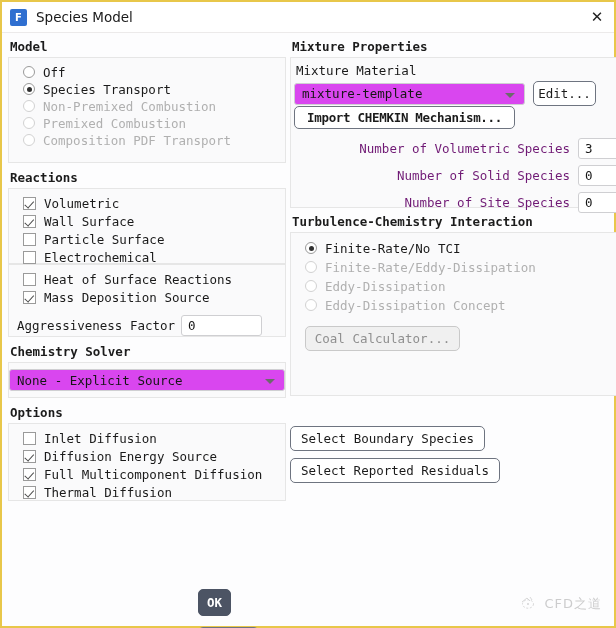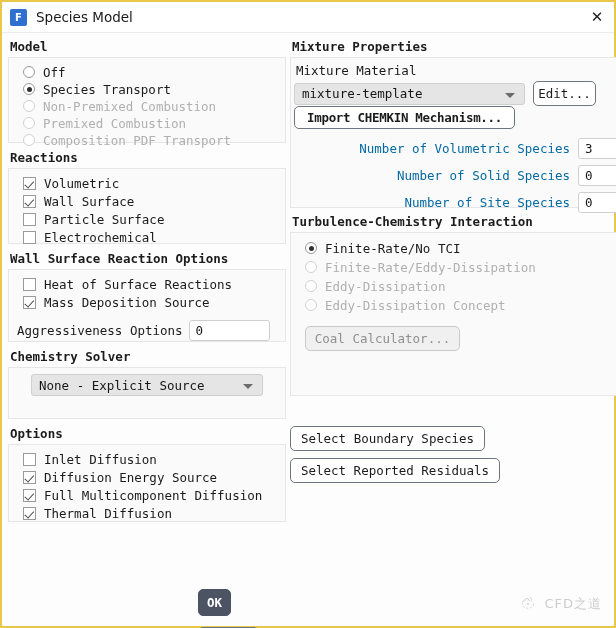--- a/index.html
+++ b/index.html
@@ -140,21 +140,21 @@
     border: solid #4a4a4a;
     border-width: 0 1.8px 1.8px 0;
     transform: rotate(42deg);
   }
   
   .combo {
     position: relative;
     height: 22px;
     border: 1px solid #cfcfd2;
     border-radius: 3px;
-    background: #e5e5e5;
+    background: #d946ef;
     box-sizing: border-box;
     display: flex;
     align-items: center;
     padding-left: 7px;
     font-size: 12.5px;
     color: #161616;
     cursor: pointer;
   }
   .combo .arrow {
     position: absolute;
@@ -203,21 +203,21 @@
     font-weight: bold;
   }
   
   .mm-label { font-size: 12.5px; color: #1a1a1a; padding: 1px 0 3px 2px; }
   .numrow {
     display: flex;
     align-items: center;
     justify-content: flex-end;
     margin-bottom: 6px;
   }
-  .numrow .lbl { font-size: 12.5px; color: #0369a1; margin-right: 8px; white-space: nowrap; }
+  .numrow .lbl { font-size: 12.5px; color: #701a75; margin-right: 8px; white-space: nowrap; }
   .numrow .txtfield { width: 56px; }
   
   .footer {
     position: absolute;
     left: 0; right: 0;
     bottom: 0;
     height: 46px;
   }
   .btnrow {
     position: absolute;
@@ -249,21 +249,21 @@
     <div class="app-icon">F</div>
     <div class="title-text">Species Model</div>
     <div class="close-btn">✕</div>
   </div>
 
   <div class="content">
 
     <div class="col-left">
 
       <div class="grp-title">Model</div>
-      <div class="grp-box" style="height:86px">
+      <div class="grp-box" style="height:106px">
         <div class="opt">
           <span class="radio"></span>
           <span class="opt-label">Off</span>
         </div>
         <div class="opt">
           <span class="radio on"></span>
           <span class="opt-label">Species Transport</span>
         </div>
         <div class="opt dim">
           <span class="radio dim"></span>
@@ -292,38 +292,37 @@
         <div class="opt" style="height:17px">
           <span class="chk"></span>
           <span class="opt-label">Particle Surface</span>
         </div>
         <div class="opt" style="height:17px">
           <span class="chk"></span>
           <span class="opt-label">Electrochemical</span>
         </div>
       </div>
 
-      <div class="grp-title" style="margin-top:5px">Wall Surface Reaction Options</div>
       <div class="grp-box" style="height:73px">
         <div class="opt" style="height:17px">
           <span class="chk"></span>
           <span class="opt-label">Heat of Surface Reactions</span>
         </div>
         <div class="opt" style="height:17px">
           <span class="chk on"></span>
           <span class="opt-label">Mass Deposition Source</span>
         </div>
         <div style="display:flex;align-items:center;margin-top:9px">
-          <span style="font-size:12.5px;color:#1a1a1a;white-space:nowrap">Aggressiveness Options</span>
+          <span style="font-size:12.5px;color:#1a1a1a;white-space:nowrap">Aggressiveness Factor</span>
           <span class="txtfield" style="width:81px;margin-left:6px">0</span>
         </div>
       </div>
 
       <div class="grp-title" style="margin-top:5px">Chemistry Solver</div>
-      <div class="grp-box" style="height:52px;padding:6px 22px">
+      <div class="grp-box" style="height:36px;padding:6px 0">
         <div class="combo">
           <span>None - Explicit Source</span>
           <span class="arrow"></span>
         </div>
       </div>
 
       <div class="grp-title" style="margin-top:5px">Options</div>
       <div class="grp-box" style="height:78px">
         <div class="opt" style="height:17px">
           <span class="chk"></span>

